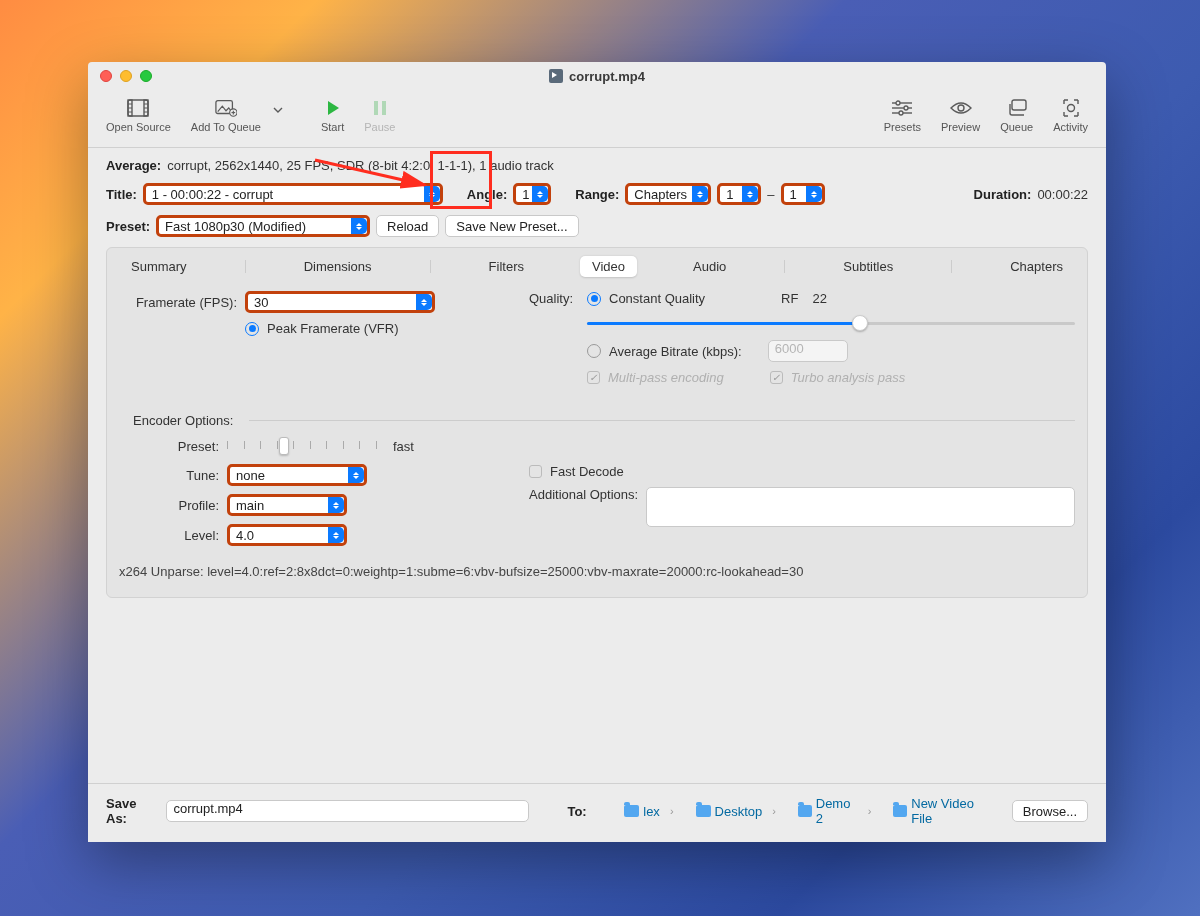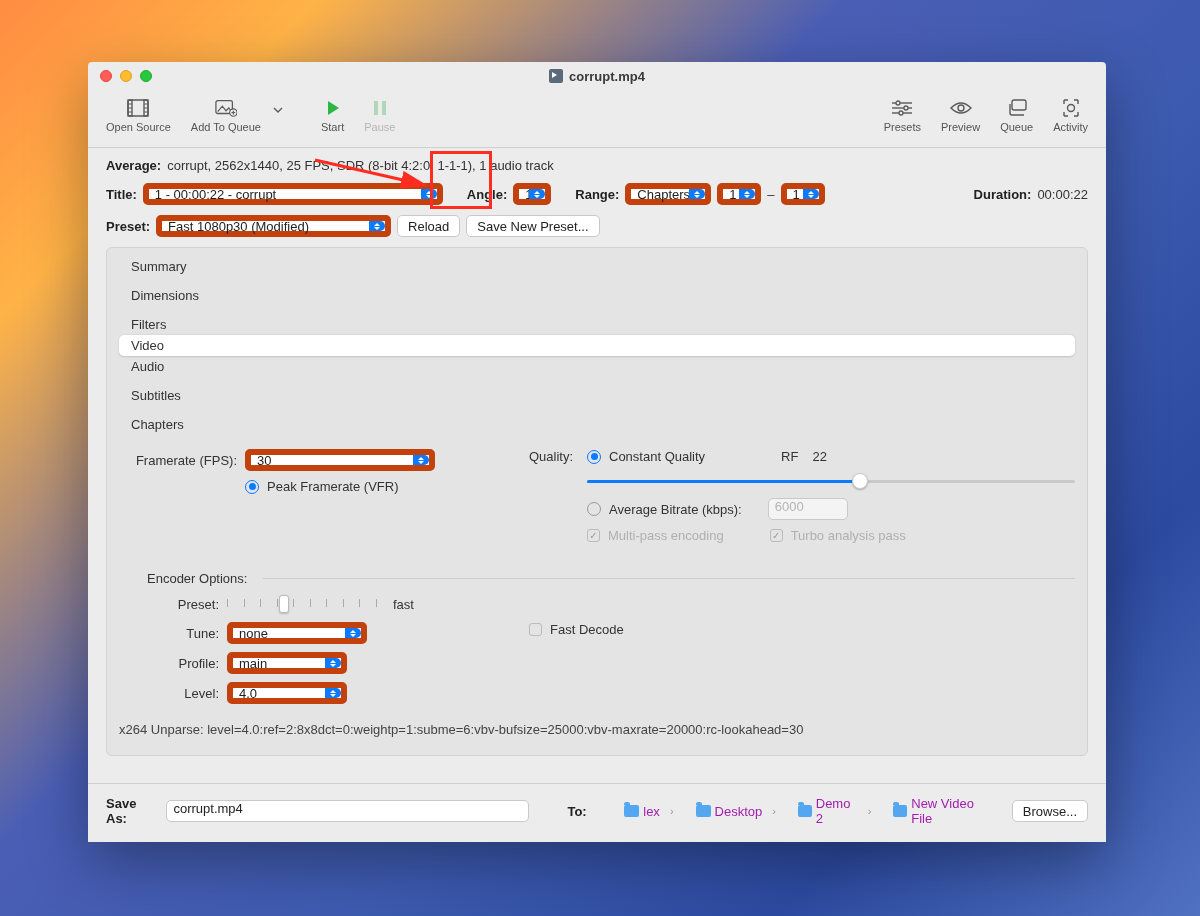--- a/index.html
+++ b/index.html
@@ -48,21 +48,21 @@
 .tbtn.dis .ic, .tbtn.dis .lbl { color: #b5b5b5; }
 .tspace { flex: 1; }
 .addq { display: flex; align-items: flex-start; }
 .chev { width: 14px; height: 20px; display: flex; align-items: center; justify-content: center; color: #5a5a5a; }
 .highlight-box { position: absolute; border: 3px solid #ff2d1f; pointer-events: none; }
 .arrow-svg { position: absolute; pointer-events: none; }
 .content { flex: 1; padding: 10px 18px; overflow: auto; background: #ececec; }
 .row { display: flex; align-items: center; gap: 6px; margin-bottom: 10px; flex-wrap: wrap; }
 .lbl-b { font-weight: 600; color: #222; }
 .select {
-  background: #fff; border: 6px solid #c2410c; border-radius: 5px;
+  background: #fff; border: 3px solid #c2410c; border-radius: 5px;
   height: 22px; display: inline-flex; align-items: center; padding: 0 18px 0 6px;
   position: relative; font-size: 13px; color: #222;
 }
 .select .arr {
   position: absolute; right: 0; top: 0; bottom: 0; width: 16px;
   background: #0a7aff; border-radius: 0 5px 5px 0;
   display: flex; flex-direction: column; align-items: center; justify-content: center; gap: 1px;
 }
 .select .arr::before, .select .arr::after {
   content: ""; width: 0; height: 0; border-left: 3px solid transparent; border-right: 3px solid transparent;
@@ -71,21 +71,21 @@
 .select .arr::after { border-top: 3px solid #fff; }
 .btn {
   background: #fff; border: 1px solid #c9c9c9; border-radius: 5px;
   height: 22px; padding: 0 10px; font-size: 13px; color: #222;
   display: inline-flex; align-items: center;
 }
 .tabbar {
   background: #e4e4e4; border: 1px solid #d2d2d2; border-radius: 6px;
   padding: 8px 12px 18px 12px;
 }
-.tabs { display: flex; justify-content: space-between; gap: 0; margin-bottom: 14px; flex-direction: column; }
+.tabs { display: flex; justify-content: space-between; gap: 0; margin-bottom: 14px; }
 .tab { padding: 3px 12px; font-size: 13px; color: #333; border-radius: 5px; }
 .tab.active { background: #fff; box-shadow: 0 0.5px 2px rgba(0,0,0,.15); }
 .tabdiv { width:1px; background:#ccc; margin: 4px 2px; }
 .form { display: flex; gap: 30px; }
 .col { flex: 1; }
 .frow { display: flex; align-items: center; gap: 8px; margin-bottom: 8px; }
 .frow .flab { width: 118px; text-align: right; font-size: 13px; color: #333; }
 .radio { width: 14px; height: 14px; border-radius: 50%; border: 1px solid #999; display:inline-flex; align-items:center; justify-content:center; flex-shrink:0; }
 .radio.on { border-color:#0a7aff; }
 .radio.on::after { content:""; width:7px; height:7px; border-radius:50%; background:#0a7aff; }
@@ -96,29 +96,29 @@
 }
 .slider .track { position:absolute; left:0; right:0; top:8px; height:3px; background:#c9c9c9; border-radius:2px; }
 .slider .fill { position:absolute; left:0; top:8px; height:3px; background:#0a7aff; border-radius:2px; }
 .slider .thumb { position:absolute; top:1px; width:16px; height:16px; background:#fff; border:0.5px solid #ccc; border-radius:50%; box-shadow:0 1px 2px rgba(0,0,0,.25); transform:translateX(-50%); }
 .tickslider { position:relative; width:150px; height:20px; }
 .tickslider .tick{position:absolute;top:5px;width:1px;height:8px;background:#aaa;}
 .tickslider .thumb{position:absolute;top:1px;width:10px;height:18px;background:#fff;border:0.5px solid #bbb;border-radius:3px;box-shadow:0 1px 2px rgba(0,0,0,.2);transform:translateX(-50%);}
 .input { background:#fff; border:1px solid #c9c9c9; border-radius:5px; height:22px; padding:0 6px; font-size:13px; color:#222; }
 .input.dis { color:#b5b5b5; background:#f4f4f4; }
 .txtarea { background:#fff; border:1px solid #c9c9c9; border-radius:5px; height:40px; flex:1; }
-.muted { color:#b0b0b0; }
+.muted { color:#b0b0b0;font-style:italic; }
 .unparse { font-size:13px; color:#444; margin-top:10px; }
 .footer {
   border-top: 1px solid #d0d0d0;
   background: #ececec;
   padding: 12px 18px 16px 18px;
   display: flex; align-items: center; gap: 10px;
 }
-.crumb { display:inline-flex; align-items:center; gap:4px; color:#a21caf;padding-left:12px; }
+.crumb { display:inline-flex; align-items:center; gap:4px; color:#0369a1;padding-left:12px; }
 .fold { width:15px; height:12px; background:#53a7f0; border-radius:2px; display:inline-block; position:relative; }
 .fold::before{content:"";position:absolute;left:0;top:-3px;width:6px;height:3px;background:#53a7f0;border-radius:2px 2px 0 0;}
 .chv { color:#999; font-size:11px; }
 svg { display:block; }
 </style>
 </head>
 <body>
 
 <div class="window">
 
@@ -271,21 +271,21 @@
         <span>1</span>
           <span class="arr"></span>
       </div>
       <span style="flex:1"></span>
       <span class="lbl-b">Duration:</span>
       <span>00:00:22</span>
     </div>
 
     <div class="row">
       <span class="lbl-b">Preset:</span>
-      <div class="select" style="width:235px">
+      <div class="select" style="width:214px">
         <span>Fast 1080p30 (Modified)</span>
           <span class="arr"></span>
       </div>
       <div class="btn">
           <span>Reload</span>
         </div>
       <div class="btn">
           <span>Save New Preset...</span>
         </div>
     </div>
@@ -352,21 +352,21 @@
             <span>Multi-pass encoding</span>
             <span style="width:30px"></span>
             <span class="cbx on"></span>
             <span>Turbo analysis pass</span>
           </div>
         </div>
       </div>
 
       <div style="margin-top:20px">
         <div class="frow" style="align-items:center">
-          <span style="margin-left:28px">Encoder Options:</span>
+          <span style="margin-left:14px">Encoder Options:</span>
           <div style="flex:1;height:1px;background:#ccc;margin-left:8px"></div>
         </div>
 
         <div style="display:flex;gap:30px;margin-top:6px">
           <div style="flex:0 0 380px">
             <div class="frow">
               <span class="flab" style="width:100px">Preset:</span>
               <div class="tickslider">
                 <div class="tick" style="left:0%"></div>
                   <div class="tick" style="left:11%"></div>
@@ -402,20 +402,24 @@
                 <span>4.0</span>
                   <span class="arr"></span>
               </div>
             </div>
           </div>
           <div style="flex:1">
             <div class="frow" style="margin-top:28px">
               <span class="cbx"></span>
               <span>Fast Decode</span>
             </div>
+            <div class="frow" style="align-items:flex-start">
+              <span>Additional Options:</span>
+              <div class="txtarea"></div>
+            </div>
           </div>
         </div>
 
         <div class="unparse">x264 Unparse: level=4.0:ref=2:8x8dct=0:weightp=1:subme=6:vbv-bufsize=25000:vbv-maxrate=20000:rc-lookahead=30</div>
       </div>
     </div>
   </div>
 
   <div class="footer">
     <span class="lbl-b">Save As:</span>

